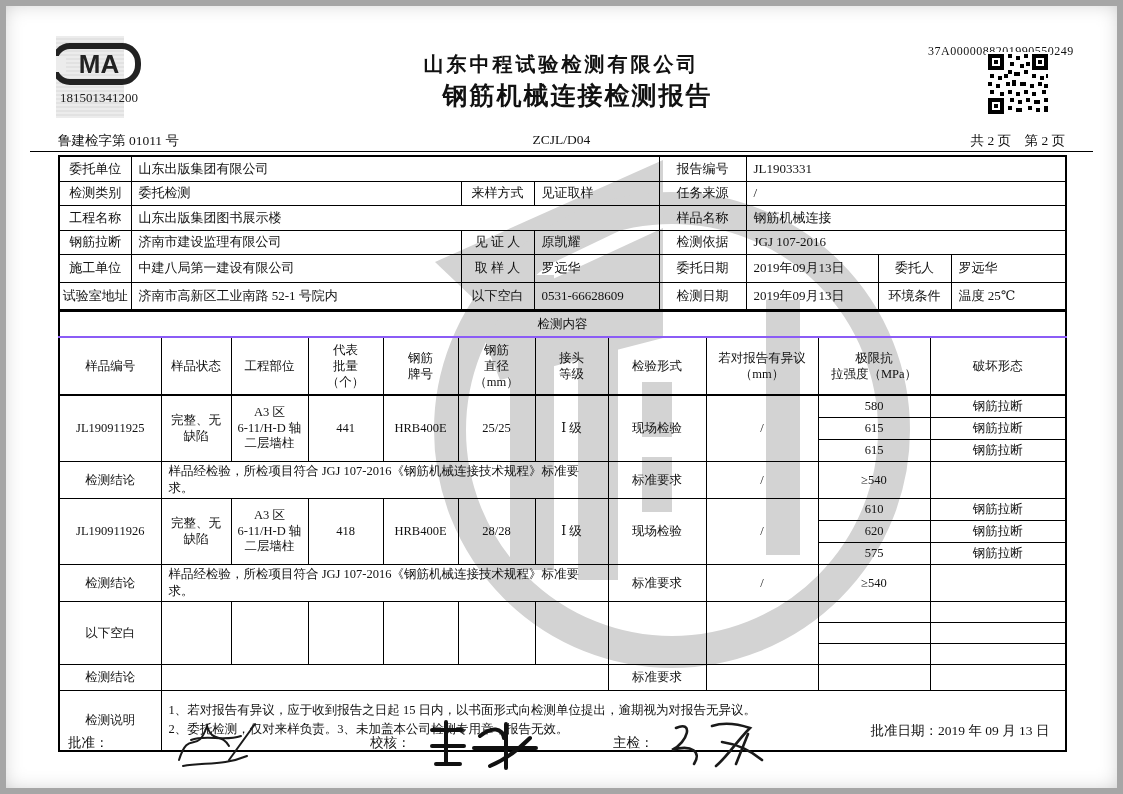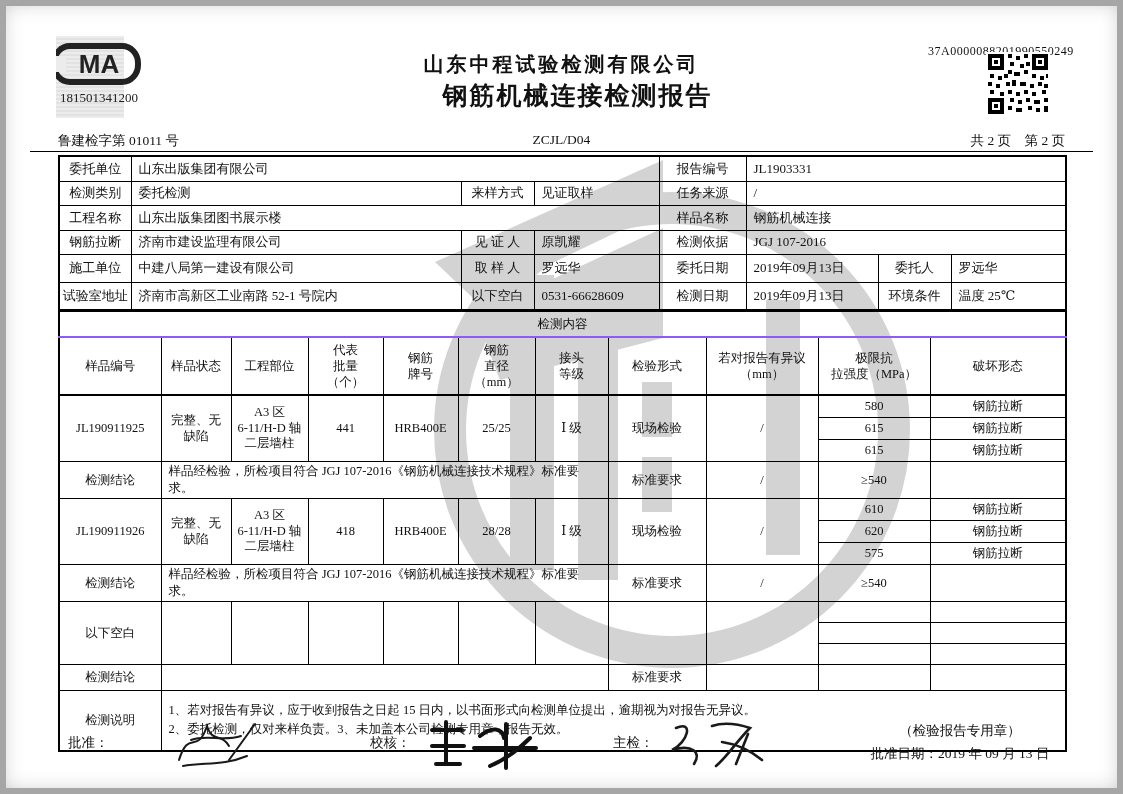--- a/index.html
+++ b/index.html
@@ -375,18 +375,17 @@
     <span class="sig-label" style="left:555px">主检：</span>
     <svg class="sig" style="left:600px" width="120" height="58" viewBox="0 0 120 58">
       <g fill="none" stroke="#1a1a1a" stroke-width="2.6" stroke-linecap="round">
         <path d="M18,12 C36,4 30,26 14,34 C34,28 44,36 36,48"></path>
         <path d="M54,10 C66,6 80,8 92,12 C78,26 70,40 58,50"></path>
         <path d="M64,26 C78,28 92,34 104,44"></path>
         <path d="M90,18 L78,48"></path>
       </g>
     </svg>
     <div class="seal-block">
-      <div>（检验报告专用章）</div>
       <div>批准日期：2019 年 09 月 13 日</div>
     </div>
   </div>
 
 </div>
 
 </body></html>

